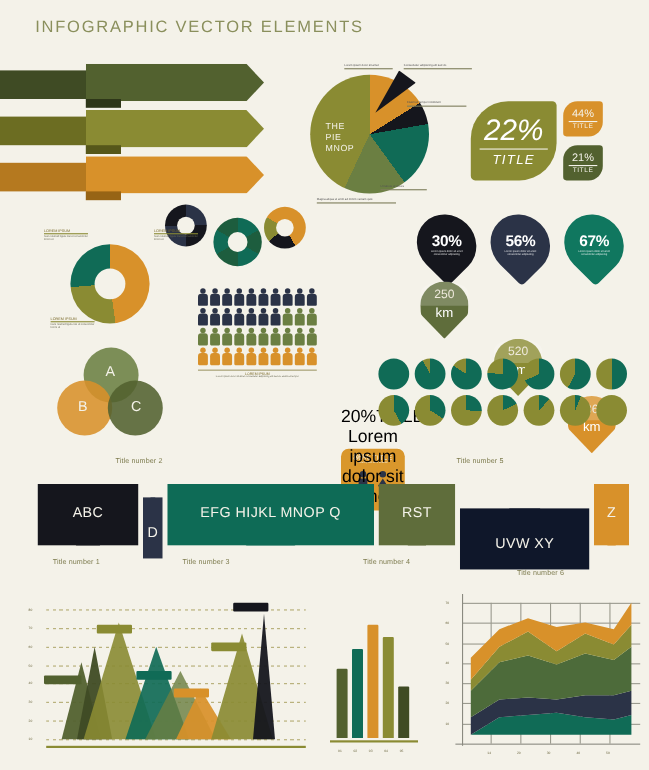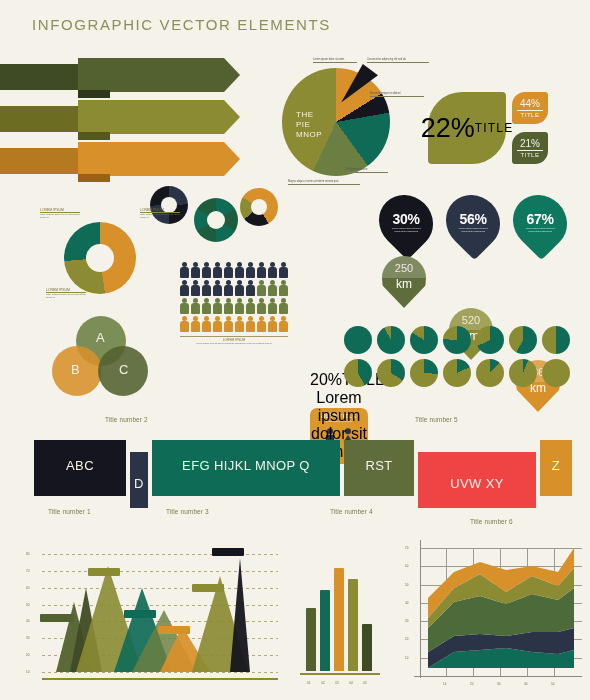--- a/index.html
+++ b/index.html
@@ -35,23 +35,24 @@
   .piechart { width:108px; height:108px; border-radius:50%; }
   .pie-label {
     left:296px; top:110px; color:#f4f2e9;
     font-size:8px; line-height:10px; letter-spacing:.5px;
   }
   .callout { font-size:2.6px; color:#555; line-height:3.4px; }
 
   
   .leafcard {
     border-radius:34px 4px 34px 4px;
-    display:flex; flex-direction:row;
+    display:flex; flex-direction:column;
     align-items:center; justify-content:center;
-    color:#000000;
+    color:#ffffff;
+    font-style:italic;
   }
   .leafcard .num { font-size:27px; letter-spacing:0px; line-height:28px; }
   .leafcard .rule { width:62px; height:1.4px; background:#f4f2e9; margin:3px 0 2px; }
   .leafcard .sub { font-size:12px; letter-spacing:1.2px; }
   .minileaf { border-radius:13px 3px 13px 3px; color:#f4f2e9;
     display:flex; flex-direction:column; align-items:center; justify-content:center; }
   .minileaf .num { font-size:10px; line-height:11px; }
   .minileaf .rule { width:26px; height:1px; background:#f4f2e9; margin:1px 0; }
   .minileaf .sub { font-size:6px; letter-spacing:.5px; }
 
@@ -505,21 +506,21 @@
         </div>
         <div class="seg up" style="left: 96px; width: 18px; background: rgb(43, 51, 71); top: 14px;">
           <span style="margin-top: 6px;">D</span>
         </div>
         <div class="seg down" style="left: 310px; width: 70px; background: rgb(95, 109, 59); top: 2px;">
           <span style="margin-top: -6px;">RST</span>
         </div>
         <div class="seg down" style="left: 118px; width: 188px; background: rgb(14, 107, 86); top: 2px;">
           <span style="margin-top: -6px;">EFG HIJKL MNOP Q</span>
         </div>
-        <div class="seg up" style="left: 384px; width: 118px; background: #ef4444; top: 14px;">
+        <div class="seg up" style="left: 384px; width: 118px; background: #0f172a; top: 24px;">
           <span style="margin-top: 6px;">UVW XY</span>
         </div>
         <div class="seg down" style="left: 506px; width: 32px; background: rgb(216, 145, 42); top: 2px;">
           <span style="margin-top: -6px;">Z</span>
         </div>
       </div>
   </div>
   <div id="segtitles">
       <div class="abs tl" style="left: 48px; top: 508px;">Title number 1</div>
       <div class="abs tl" style="left: 105px; top: 416px;">Title number 2</div>

